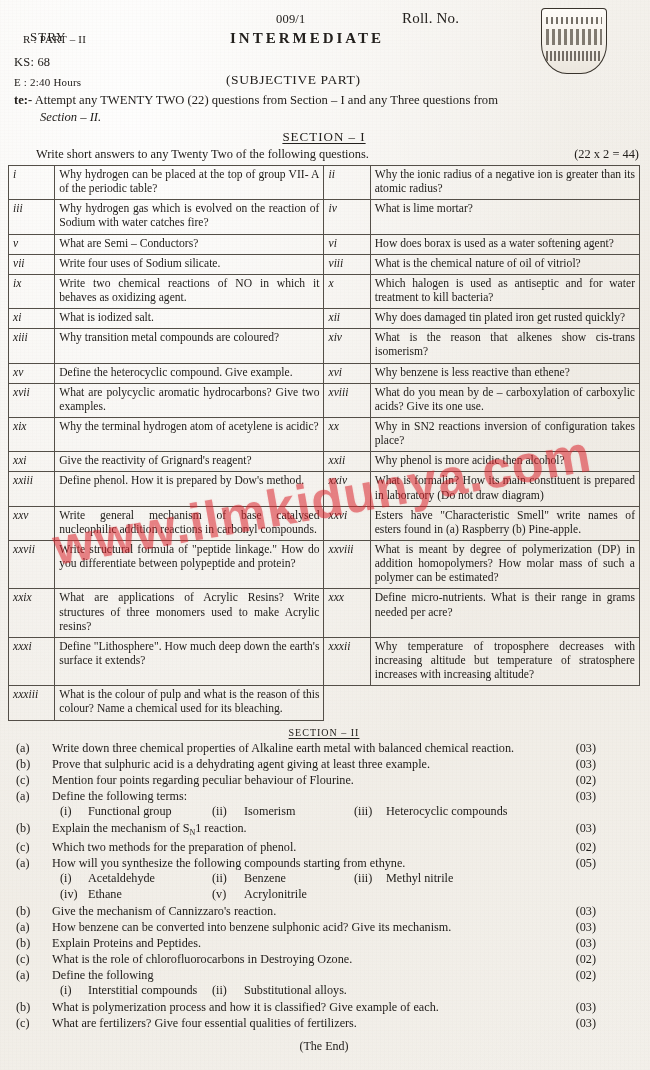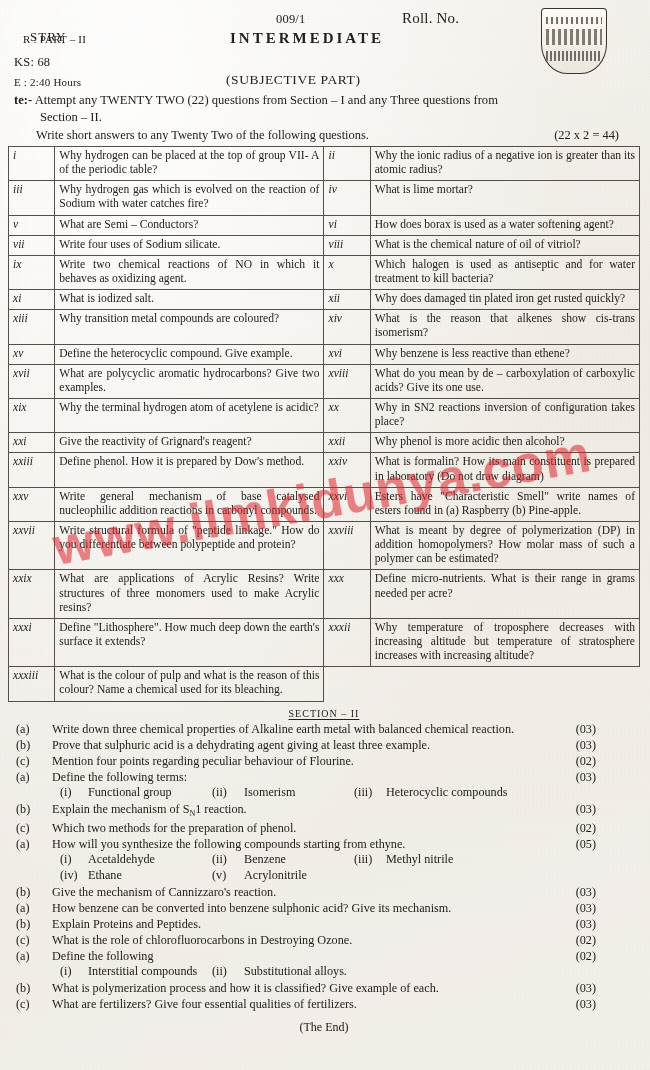--- a/index.html
+++ b/index.html
@@ -83,39 +83,39 @@
   .crest .b3 { top: 42px; height: 10px; background: repeating-linear-gradient(90deg,#4a443c 0 2px, transparent 2px 4px);}
 
   .instr {
     position: relative;
     margin: 0 0 2px 0;
     font-size: 12.6px;
     line-height: 1.35;
     padding-left: 6px;
   }
   .instr .lbl { font-weight: 600; }
-  .instr .l2 { padding-left: 26px; display:block; }
+  .instr .l2 { padding-left: 26px; display:block;font-style:italic; }
 
   .sec-title {
     text-align: center;
     font-size: 13px;
     letter-spacing: 1px;
     margin: 3px 0 2px 0;
     text-decoration: underline;
     text-underline-offset: 2px;
   }
   .sec-sub {
     font-size: 12.4px;
     margin: 0 0 3px 0;
     padding-left: 28px;
     position: relative;
   }
   .sec-sub .marks {
     position: absolute;
-    right: 21px;
+    right: 1px;
     top: 0;
   }
 
   
   table.qt {
     width: 100%;
     border-collapse: collapse;
     table-layout: fixed;
     font-size: 11.6px;
     line-height: 1.22;
@@ -224,20 +224,21 @@
         <div class="band b3"></div>
       </div>
     </div>
 
     <div class="instr">
       <span class="lbl">te:-</span>
       <span>Attempt any TWENTY TWO (22) questions from Section – I and any Three questions from</span>
       <span class="l2">Section – II.</span>
     </div>
 
+    <div class="sec-title">SECTION – I</div>
     <div class="sec-sub">
       <span>Write short answers to any Twenty Two of the following questions.</span>
       <span class="marks">(22 x 2 = 44)</span>
     </div>
 
     <table class="qt">
       <tbody id="qrows">
           <tr>
             <td class="num">i</td>
             <td class="qq">Why hydrogen can be placed at the top of group VII- A of the periodic table?</td>

